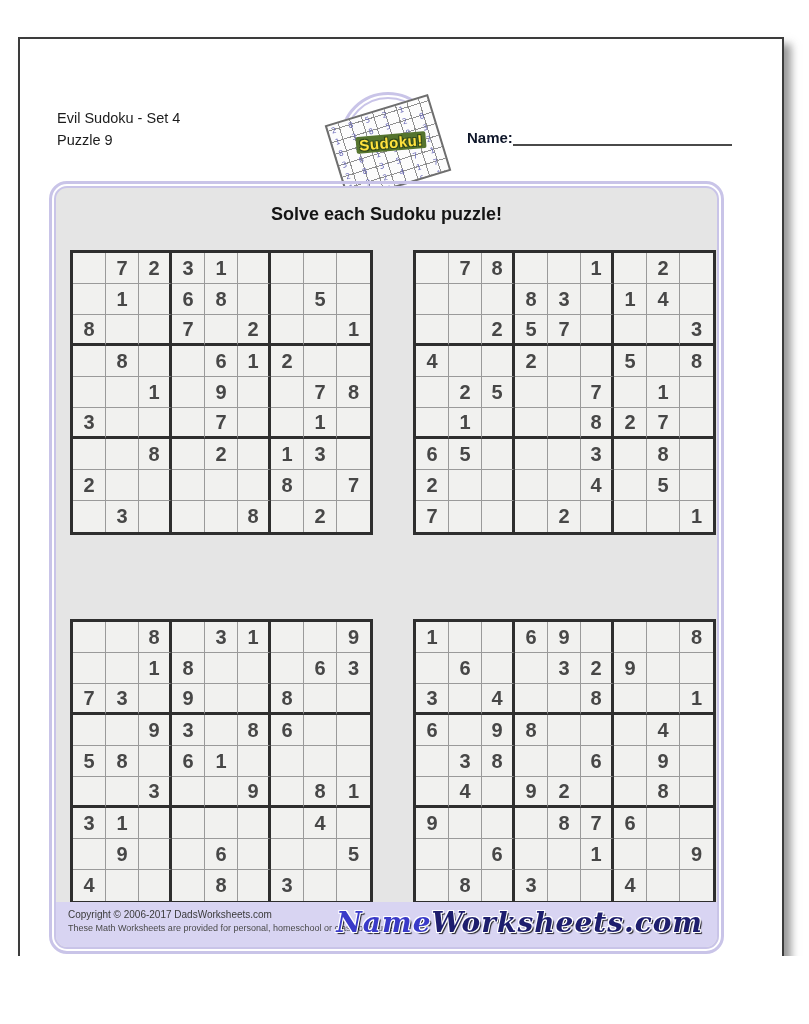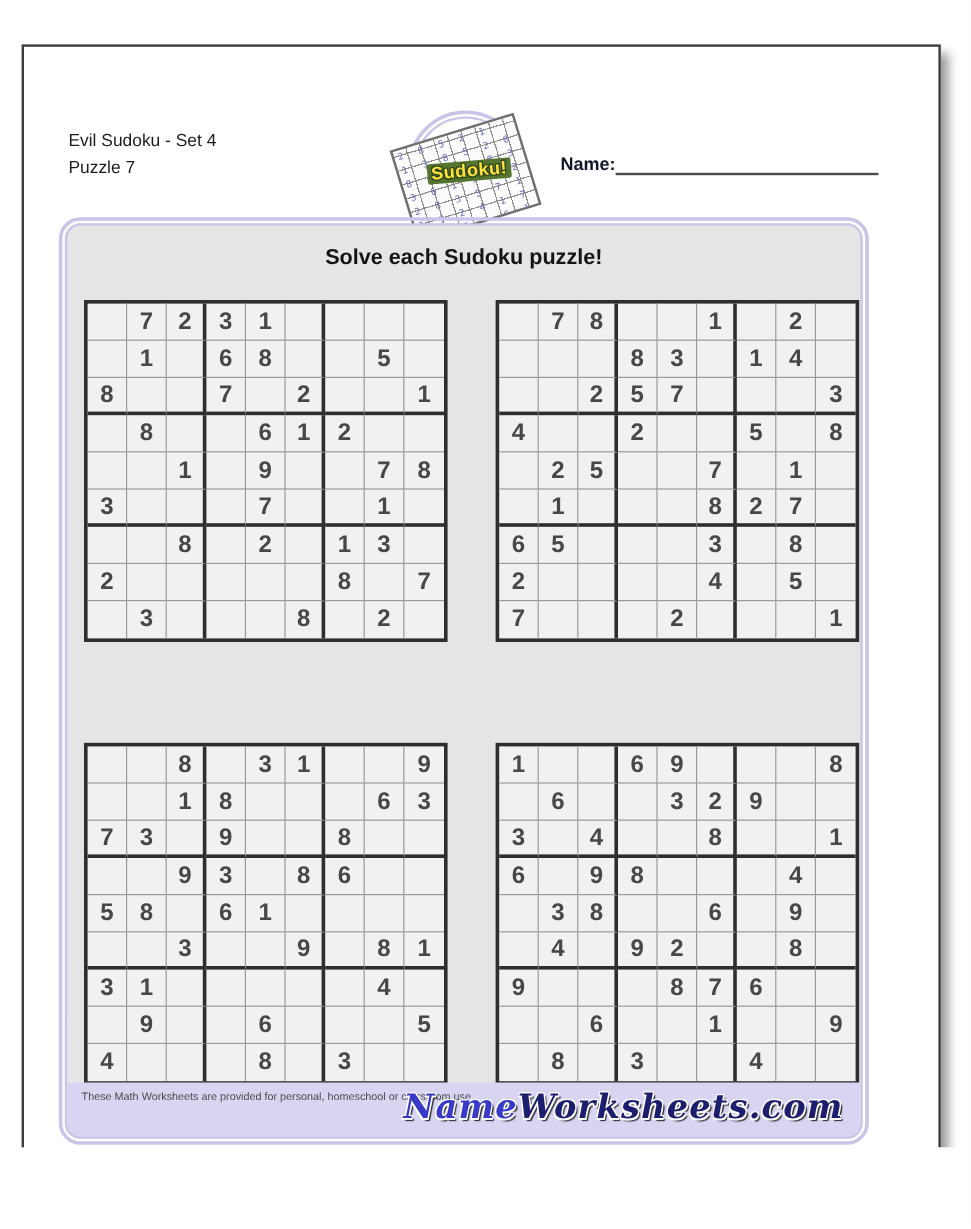--- a/index.html
+++ b/index.html
@@ -80,21 +80,21 @@
   .brand-rest { font-size:28px; color:var(--brand_navy,#1e1e6e); }
 </style>
 </head>
 <body>
 
 <div class="canvas">
   <div class="sheet">
 
     <div class="header-left">
       <div>Evil Sudoku - Set 4</div>
-      <div>Puzzle 7</div>
+      <div>Puzzle 9</div>
     </div>
 
     <div class="logo-badge">
       <div class="logo-grid">
         <div class="logo-grid-digits">
             <div>2 8 5 2 1</div>
             <div>1 3 8 5 2 8</div>
             <div>8 4 8 2 8 3</div>
             <div>3 6 1 9 8 2</div>
             <div>2 8 3 5 7 1</div>
@@ -445,20 +445,21 @@
             <div class="cell lastrow">3</div>
             <div class="cell lastrow"></div>
             <div class="cell vthick lastrow"></div>
             <div class="cell lastrow">4</div>
             <div class="cell lastrow"></div>
             <div class="cell lastcol lastrow"></div>
           </div>
 
         <div class="footer-bar">
           <div class="copyright">
+            <div class="line1">Copyright © 2006-2017 DadsWorksheets.com</div>
             <div class="line2">These Math Worksheets are provided for personal, homeschool or classroom use.</div>
           </div>
           <div class="brand-logo">
             <span class="brand-dads">Name</span><span class="brand-rest">Worksheets.com</span>
           </div>
         </div>
 
       </div>
     </div>
 

